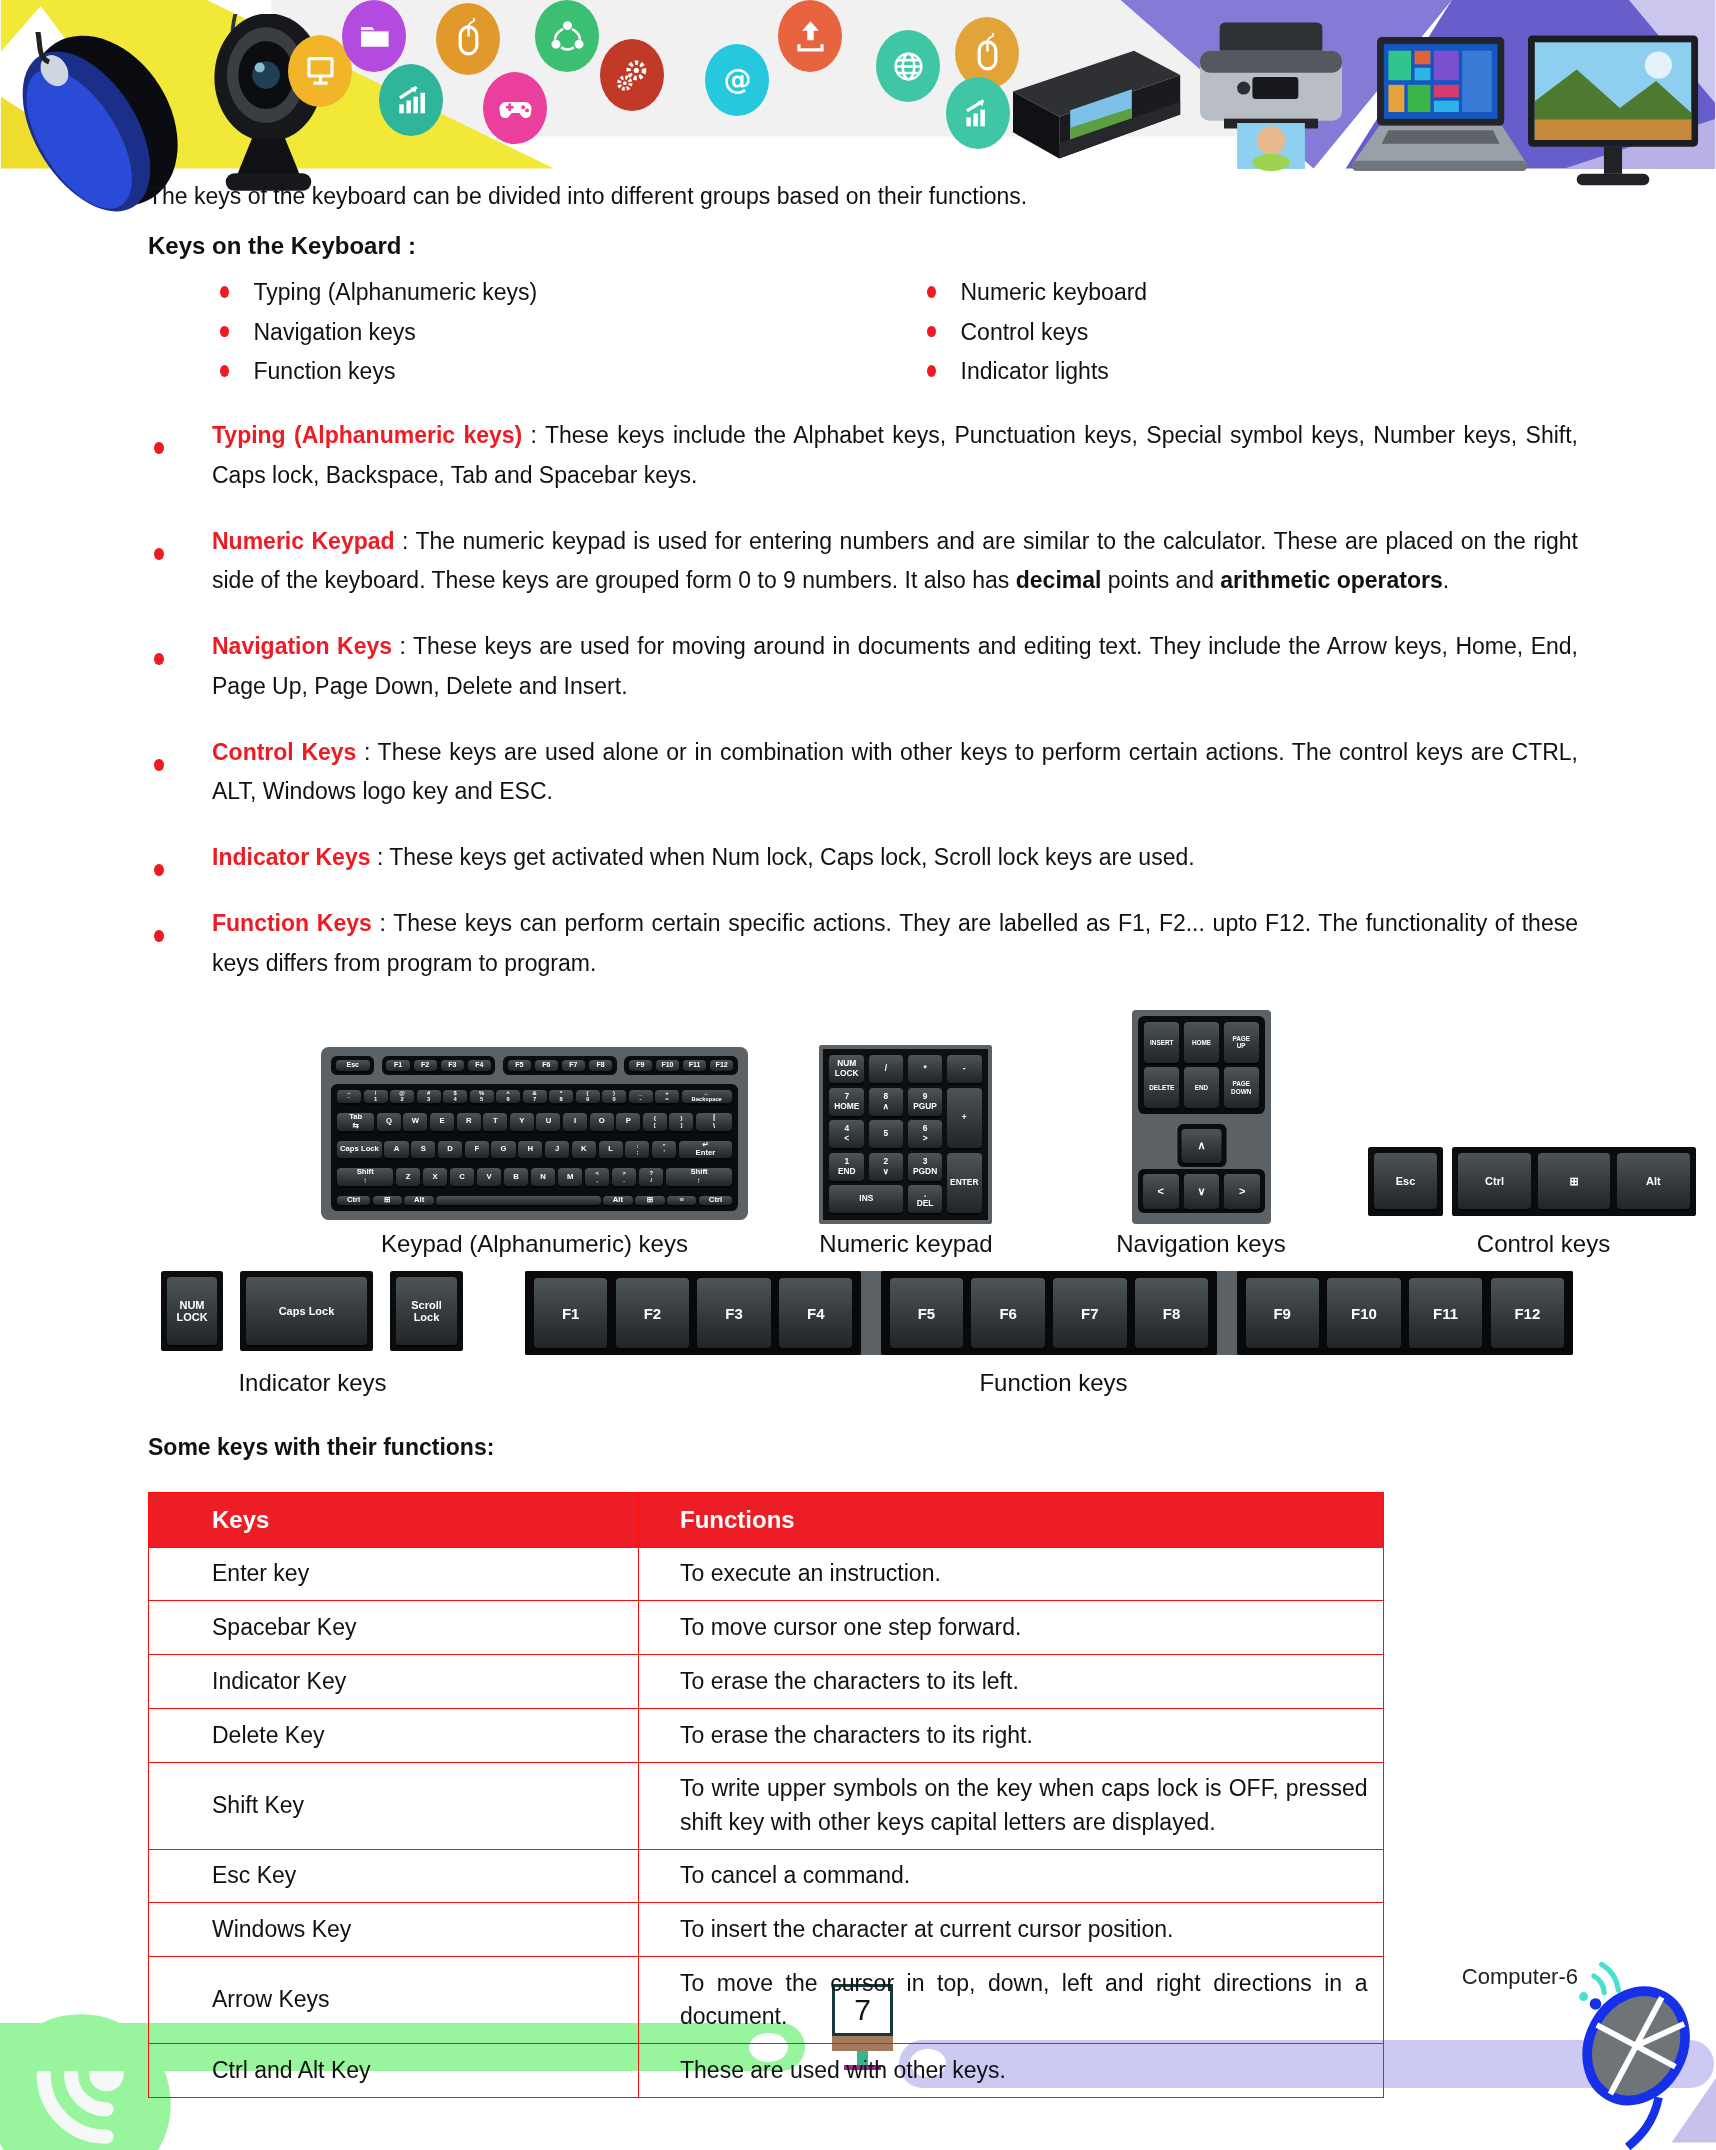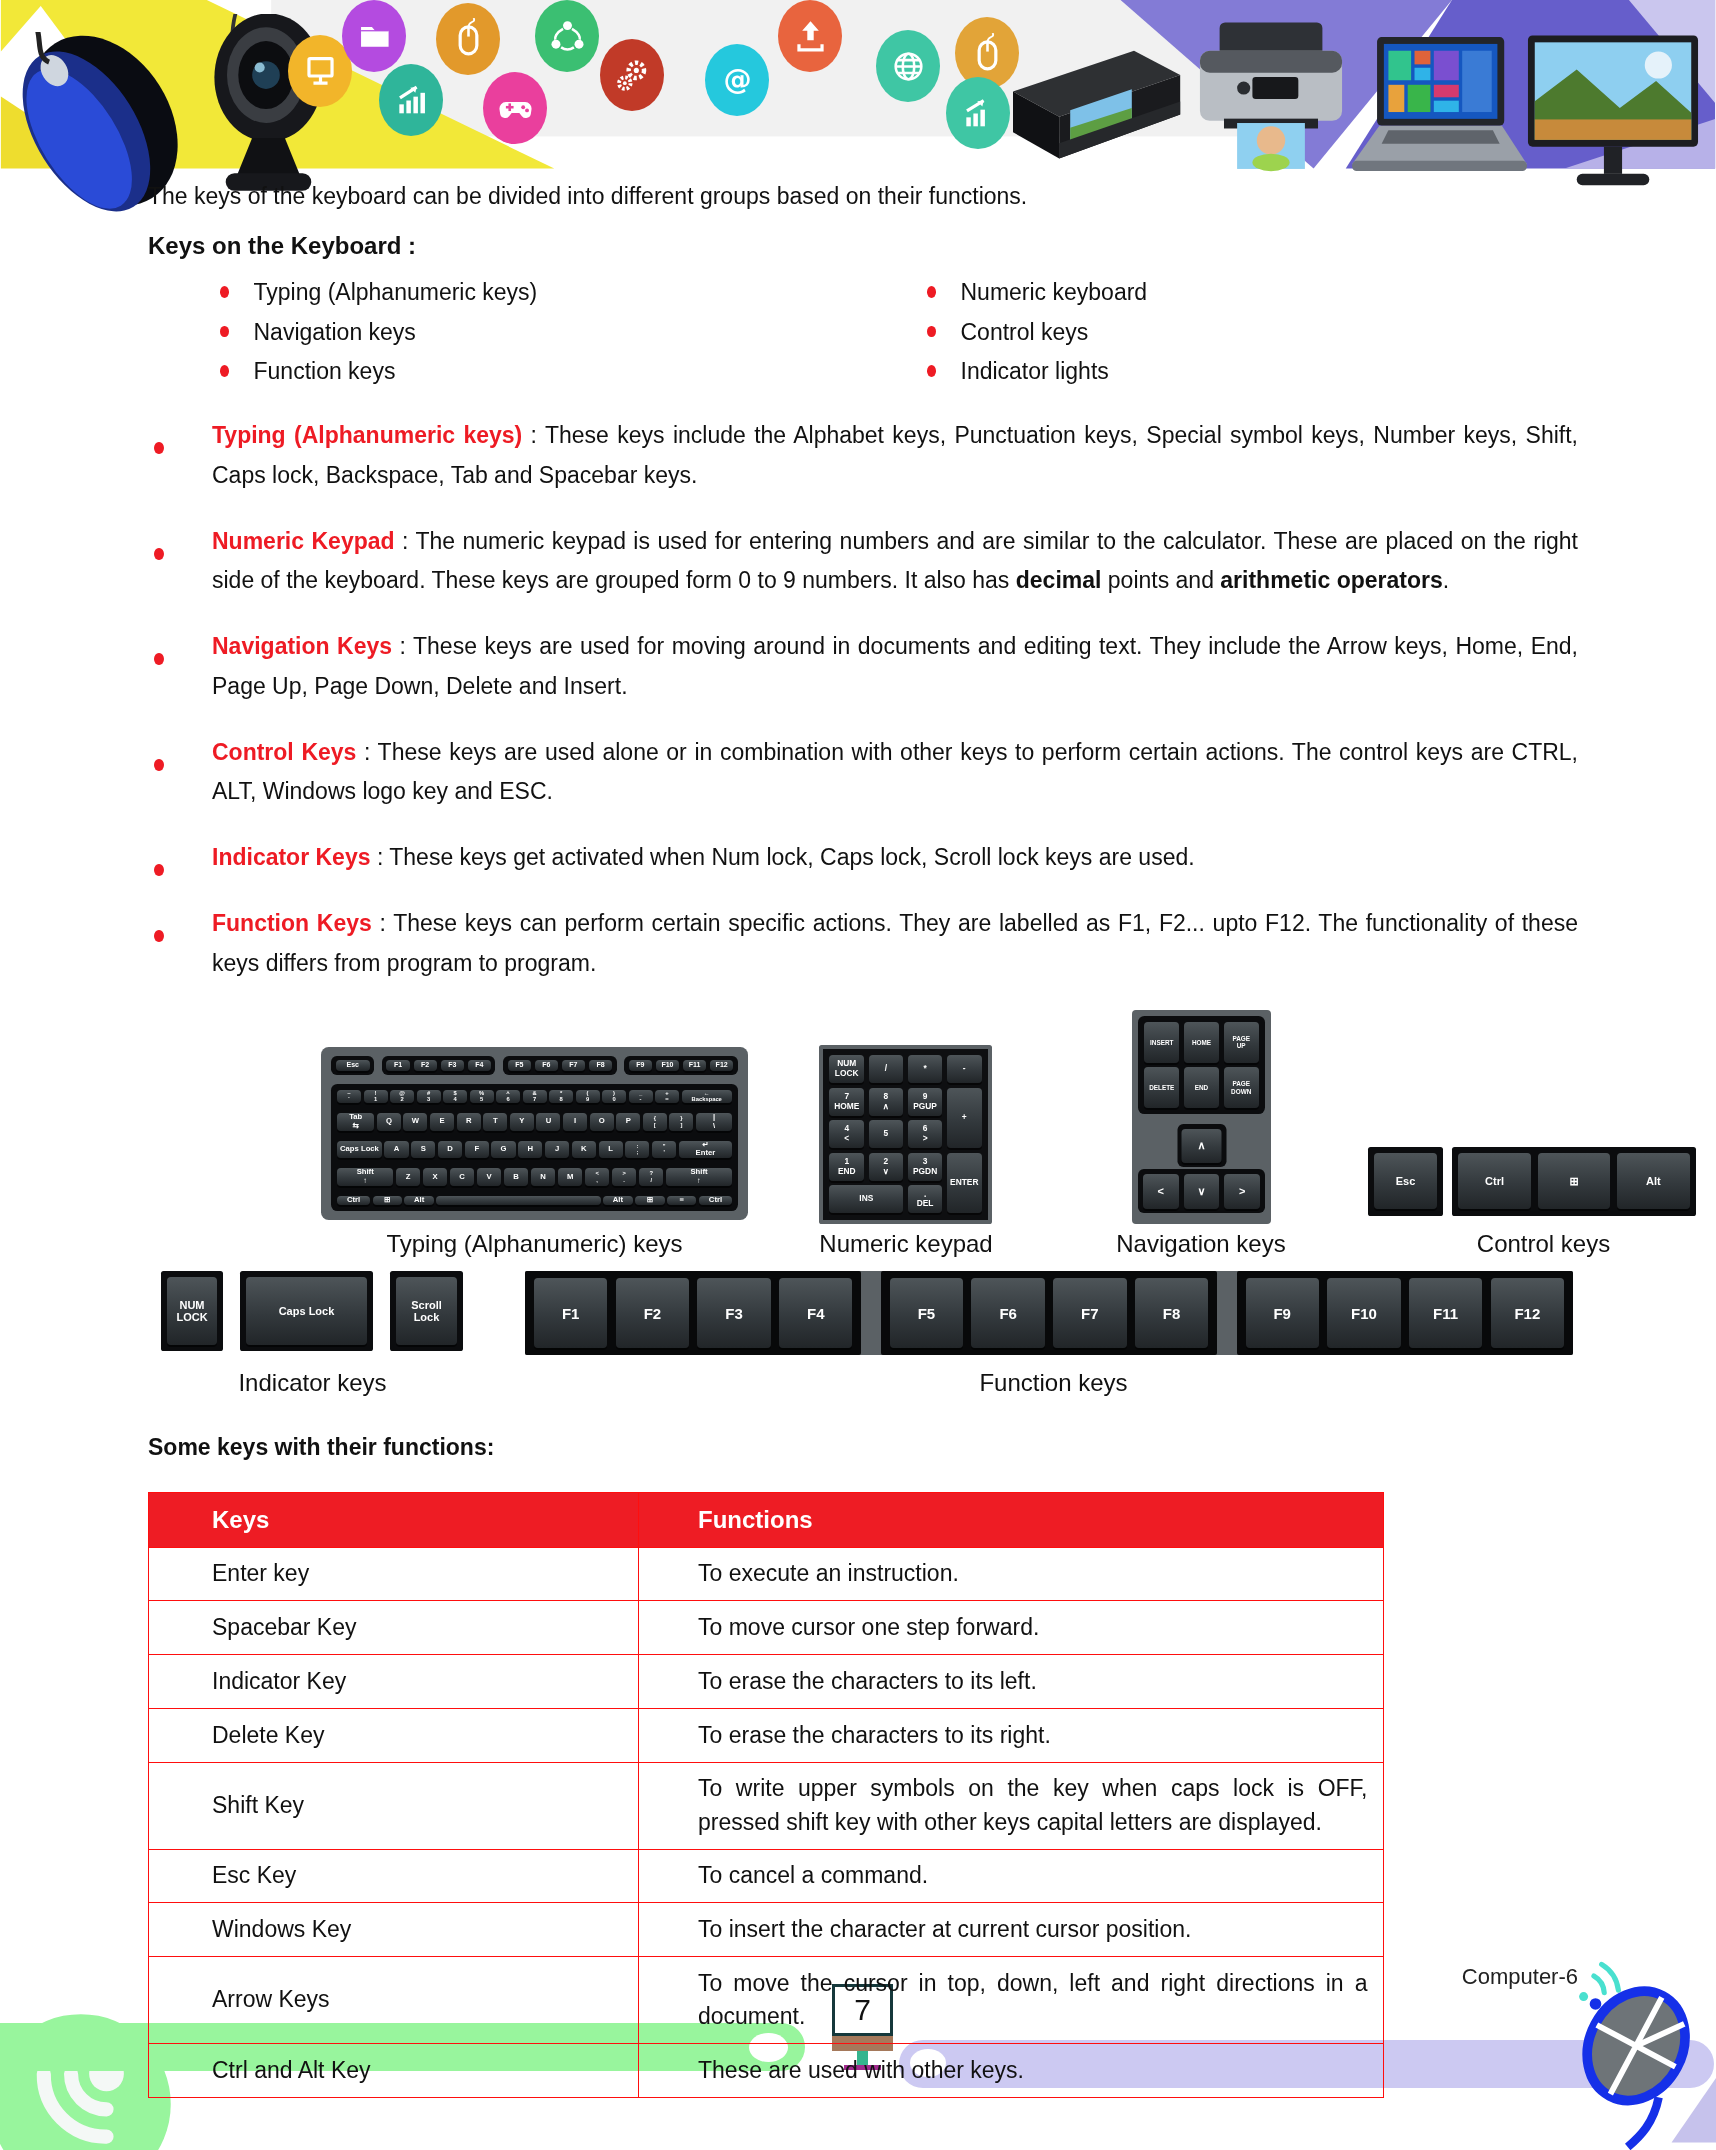--- a/index.html
+++ b/index.html
@@ -85,21 +85,21 @@
   .fstrip{width:1048px;height:84px;background:#5b6165;border-radius:1.9px;display:flex;gap:19.3px;box-sizing:border-box}
   .fgroup{flex:1;background:#08090a;border-radius:1.9px;padding:7px 9px;display:flex;gap:8.4px;box-sizing:border-box}
   .fgroup .key{font-size:15px}
   
   h2.some{font-size:23px;margin:17px 0 24px 0}
   table.fn{border-collapse:collapse;width:1236px;table-layout:fixed}
   table.fn th,table.fn td{border:1.9px solid #ff0e0e;vertical-align:middle}
   table.fn th{background:#ee1c24;color:#fff;text-align:left;font-size:24px;height:52px;font-weight:bold}
   table.fn col.c1{width:490px}
   th.h1,td.d1{padding-left:63px}
-  th.h2,td.d2{padding-left:59px;padding-right:15.5px}
+  th.h2,td.d2{padding-left:41px;padding-right:15.5px}
   td.d2{border-left:1.9px solid #ff0e0e}
   th.h2{border-left:1.9px solid #fff}
   table.fn td{font-size:23px;padding-top:9.7px;padding-bottom:9.7px;line-height:1.45}
   td.d2{text-align:justify}
   
   .footer{position:absolute;left:0;top:1959px;width:1716px;height:192px;z-index:1}
   .footer *{position:absolute}
   .bar-green{left:0;top:64px;width:805px;height:48px;background:#98f59d;border-radius:0 24.5px 24.5px 0}
   .hole{background:#fff;border-radius:50%}
   .bar-lav{left:899px;top:81px;width:815px;height:48px;background:#ccc9f2;border-radius:24.5px}
@@ -604,21 +604,21 @@
               <div class="key kw-mod">
                 <span>≡</span>
               </div>
               <div class="key kw-ctrl">
                 <span>Ctrl</span>
               </div>
             </div>
         </div>
       </div>
     </div>
-    <div class="cap" style="left:173px;top:220px;width:427px">Typing (Alphanumeric) keys</div>
+    <div class="cap" style="left:173px;top:220px;width:427px">Keypad (Alphanumeric) keys</div>
 
     <div class="numpad" style="left:671px;top:35px">
         <div class="key g-nl">
           <span>NUM
 LOCK</span>
         </div>
         <div class="key g-sl">
           <span>/</span>
         </div>
         <div class="key g-st">

